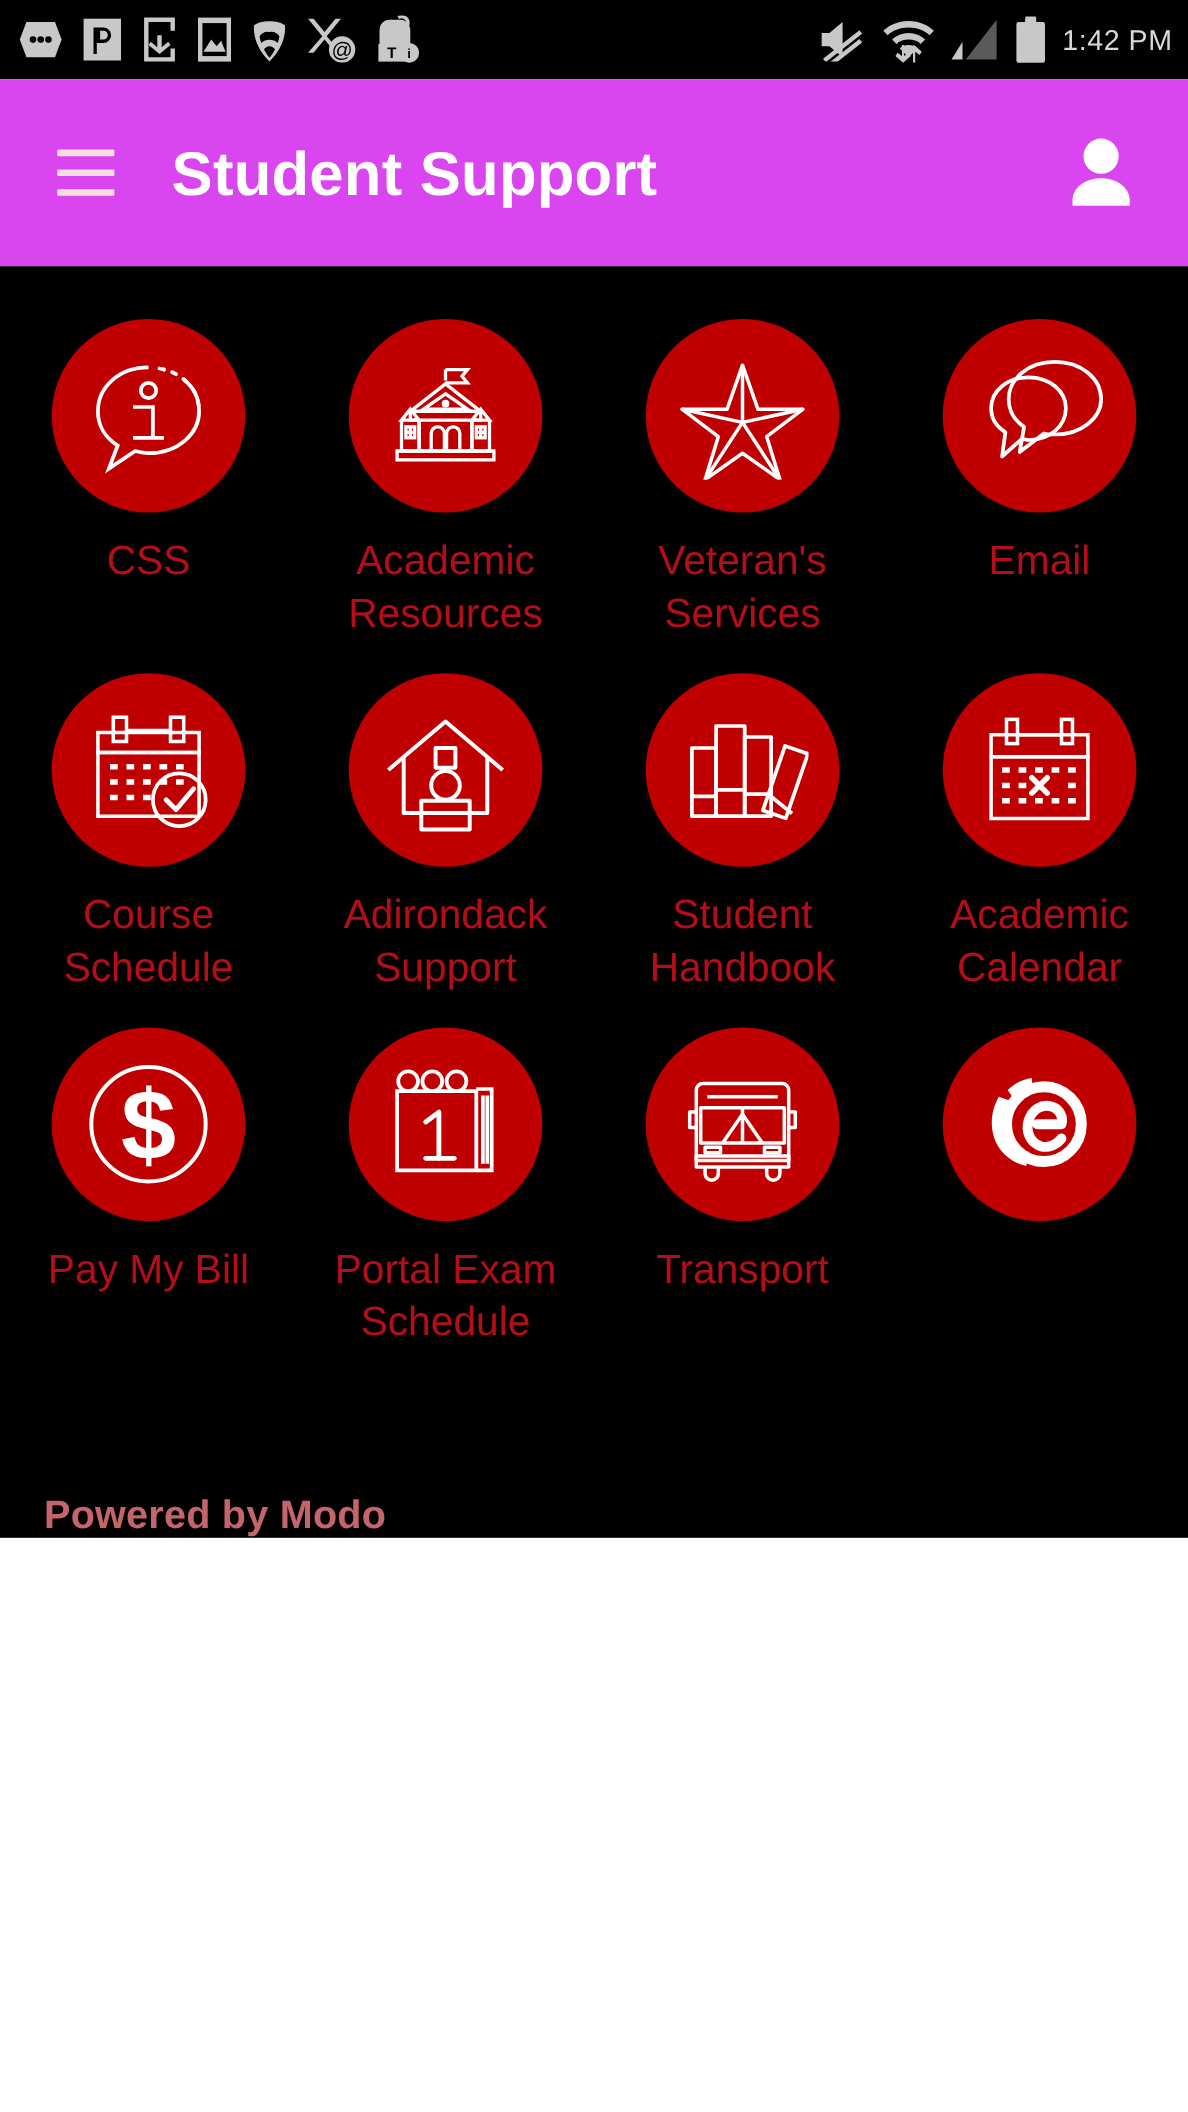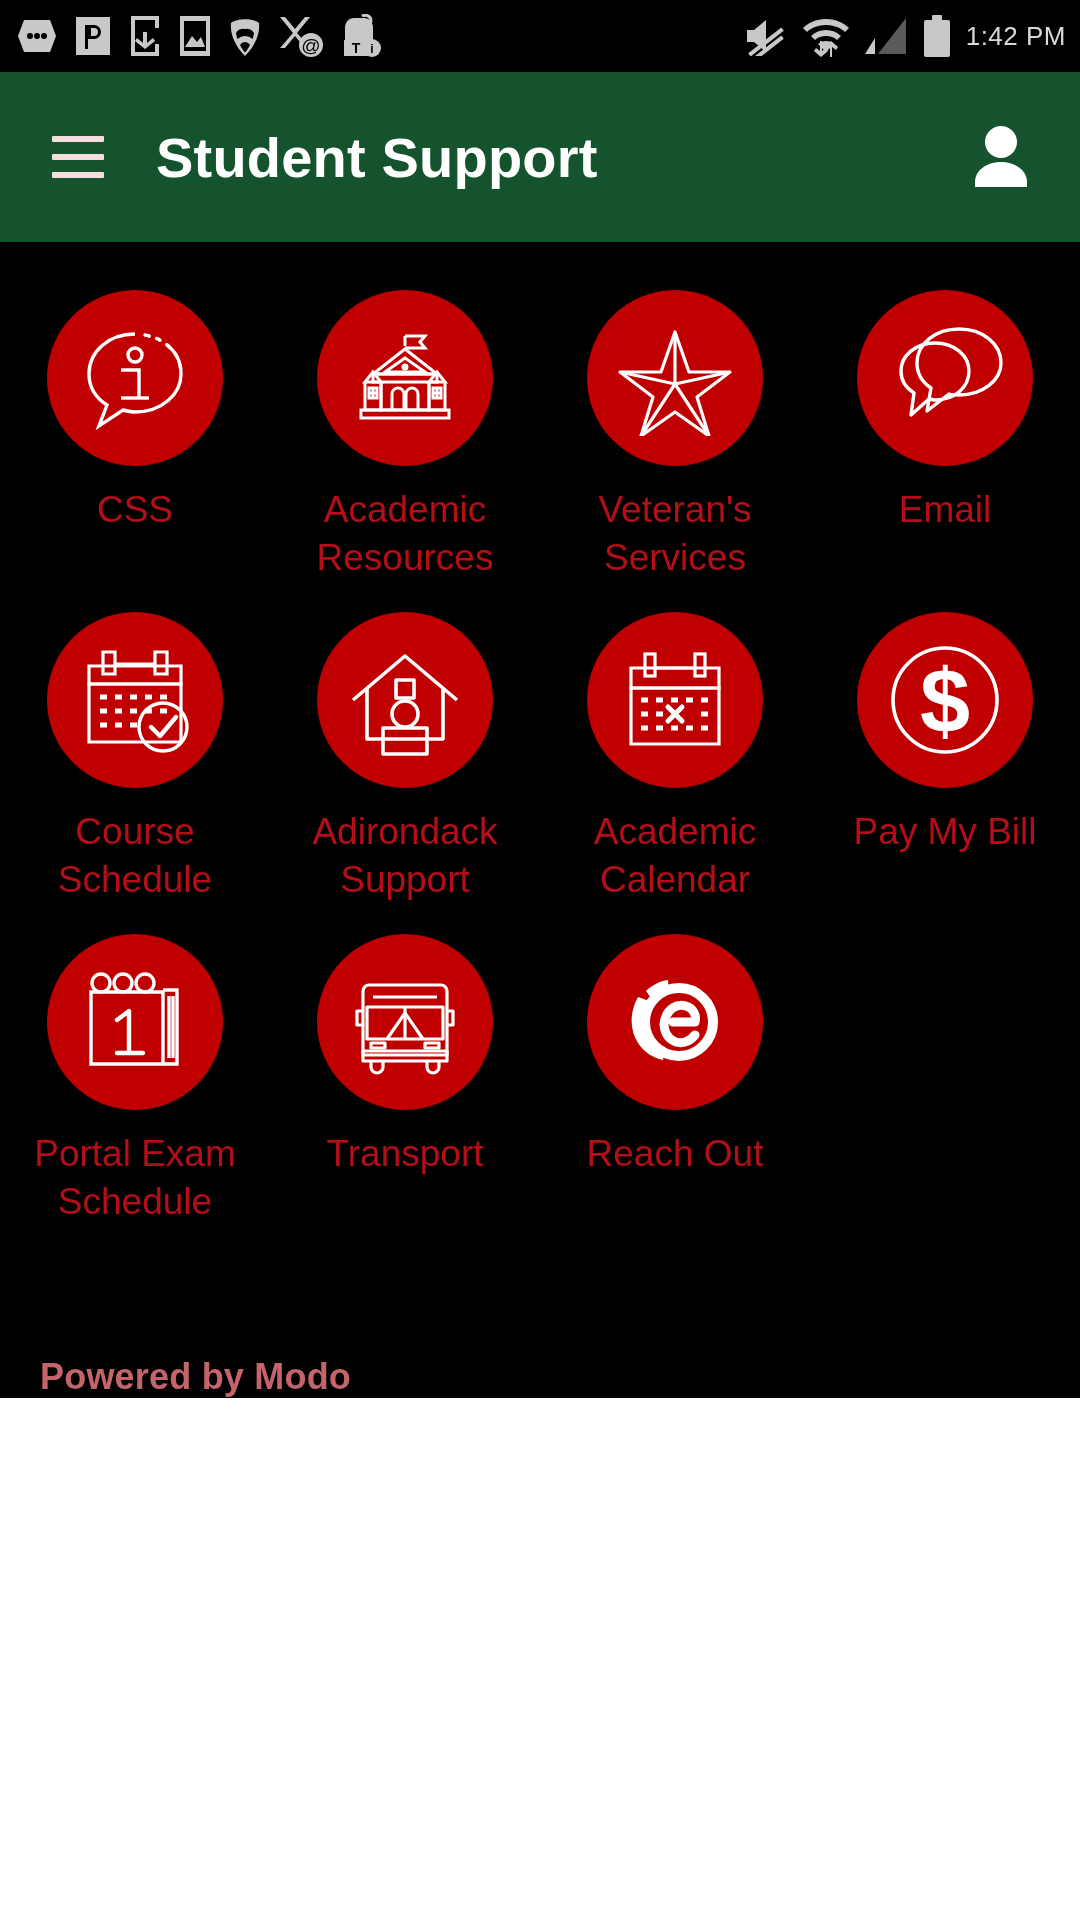--- a/index.html
+++ b/index.html
@@ -46,21 +46,21 @@
     letter-spacing: 0.5px;
     margin-left: 14px;
     white-space: nowrap;
     font-family: "Liberation Sans", sans-serif;
   }
 
   
   .app-bar {
     width: 1080px;
     height: 170px;
-    background: #14532d;
+    background: #d946ef;
     display: flex;
     align-items: center;
     padding: 0 44px 0 52px;
     justify-content: center;
   }
   .hamburger {
     width: 52px;
     height: 42px;
     display: flex;
     flex-direction: column;
@@ -337,20 +337,35 @@
           <path d="M8 58 L60 14 L112 58"></path>
           <path d="M22 47 v50 h76 V47"></path>
           <rect x="51" y="38" width="18" height="18"></rect>
           <circle cx="60" cy="72" r="13"></circle>
           <rect x="38" y="86" width="44" height="26"></rect>
         </svg>
       </div>
       <div class="tile-label">Adirondack Support</div>
     </div>
 
+    <div class="tile">
+      <div class="tile-circle">
+        <svg width="120" height="116" viewBox="0 0 120 116" fill="none" stroke="#ffffff" stroke-width="3.4" stroke-linejoin="round">
+          <rect x="14" y="38" width="22" height="62"></rect>
+          <path d="M14 82 h22"></path>
+          <rect x="36" y="18" width="26" height="82"></rect>
+          <path d="M36 76 h26"></path>
+          <rect x="62" y="28" width="24" height="72"></rect>
+          <path d="M62 80 h24"></path>
+          <rect x="88" y="38" width="22" height="62" transform="rotate(19 99 69)"></rect>
+          <path d="M92 86 l22 8" transform="rotate(19 99 69)"></path>
+        </svg>
+      </div>
+      <div class="tile-label">Student Handbook</div>
+    </div>
 
     <div class="tile">
       <div class="tile-circle">
         <svg width="120" height="116" viewBox="0 0 120 116" fill="none" stroke="#ffffff" stroke-width="3.2">
           <path d="M16 26 h88 v20 H16 Z"></path>
           <path d="M16 46 h88 v56 H16 Z"></path>
           <rect x="30" y="12" width="10" height="22"></rect>
           <rect x="80" y="12" width="10" height="22"></rect>
           <path d="M40 26 h40"></path>
           <g stroke-width="5" stroke-linecap="butt">
@@ -412,21 +427,20 @@
 
     <div class="tile">
       <div class="tile-circle">
         <svg width="118" height="118" viewBox="0 0 118 118" fill="none">
           <path d="M22 34 C14 48 13 66 22 80 C28 89 37 95 47 97 l2 -13 C42 82 35 78 31 71 C25 61 26 47 33 38 Z" fill="#ffffff"></path>
           <path d="M30 28 C36 22 44 18 52 17 l1 13 C47 31 41 34 37 38 Z" fill="#ffffff"></path>
           <circle cx="63" cy="59" r="34" fill="none" stroke="#ffffff" stroke-width="10"></circle>
           <path d="M79 72 C74 78 67 81 60 79 C51 76 46 66 49 56 C52 46 61 40 70 43 C77 45 81 52 79 59 L57 59" fill="none" stroke="#ffffff" stroke-width="9" stroke-linecap="round" stroke-linejoin="round"></path>
         </svg>
       </div>
-      <div class="tile-label">Reach Out</div>
     </div>
 
   </div>
 
   <div class="footer">
     <div class="powered-by">Powered by Modo</div>
   </div>
 </div>
 
 </body></html>

